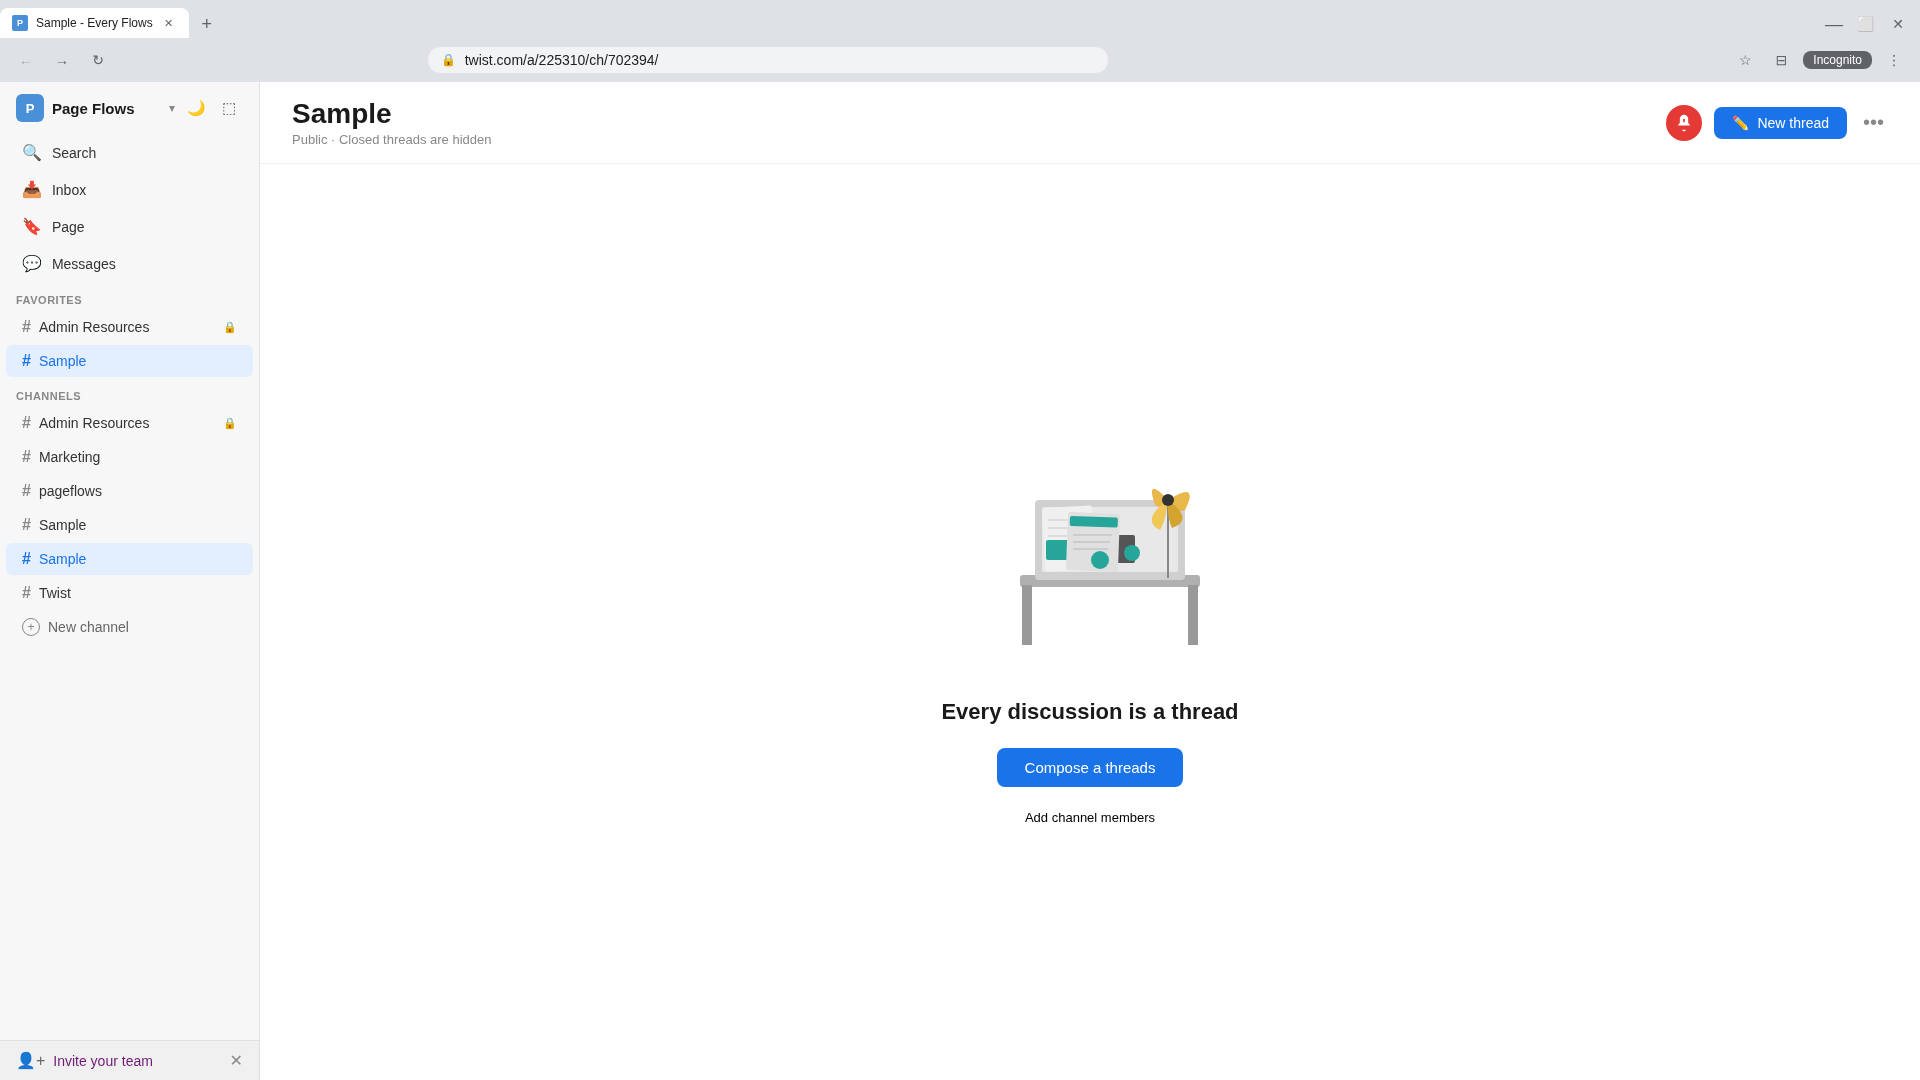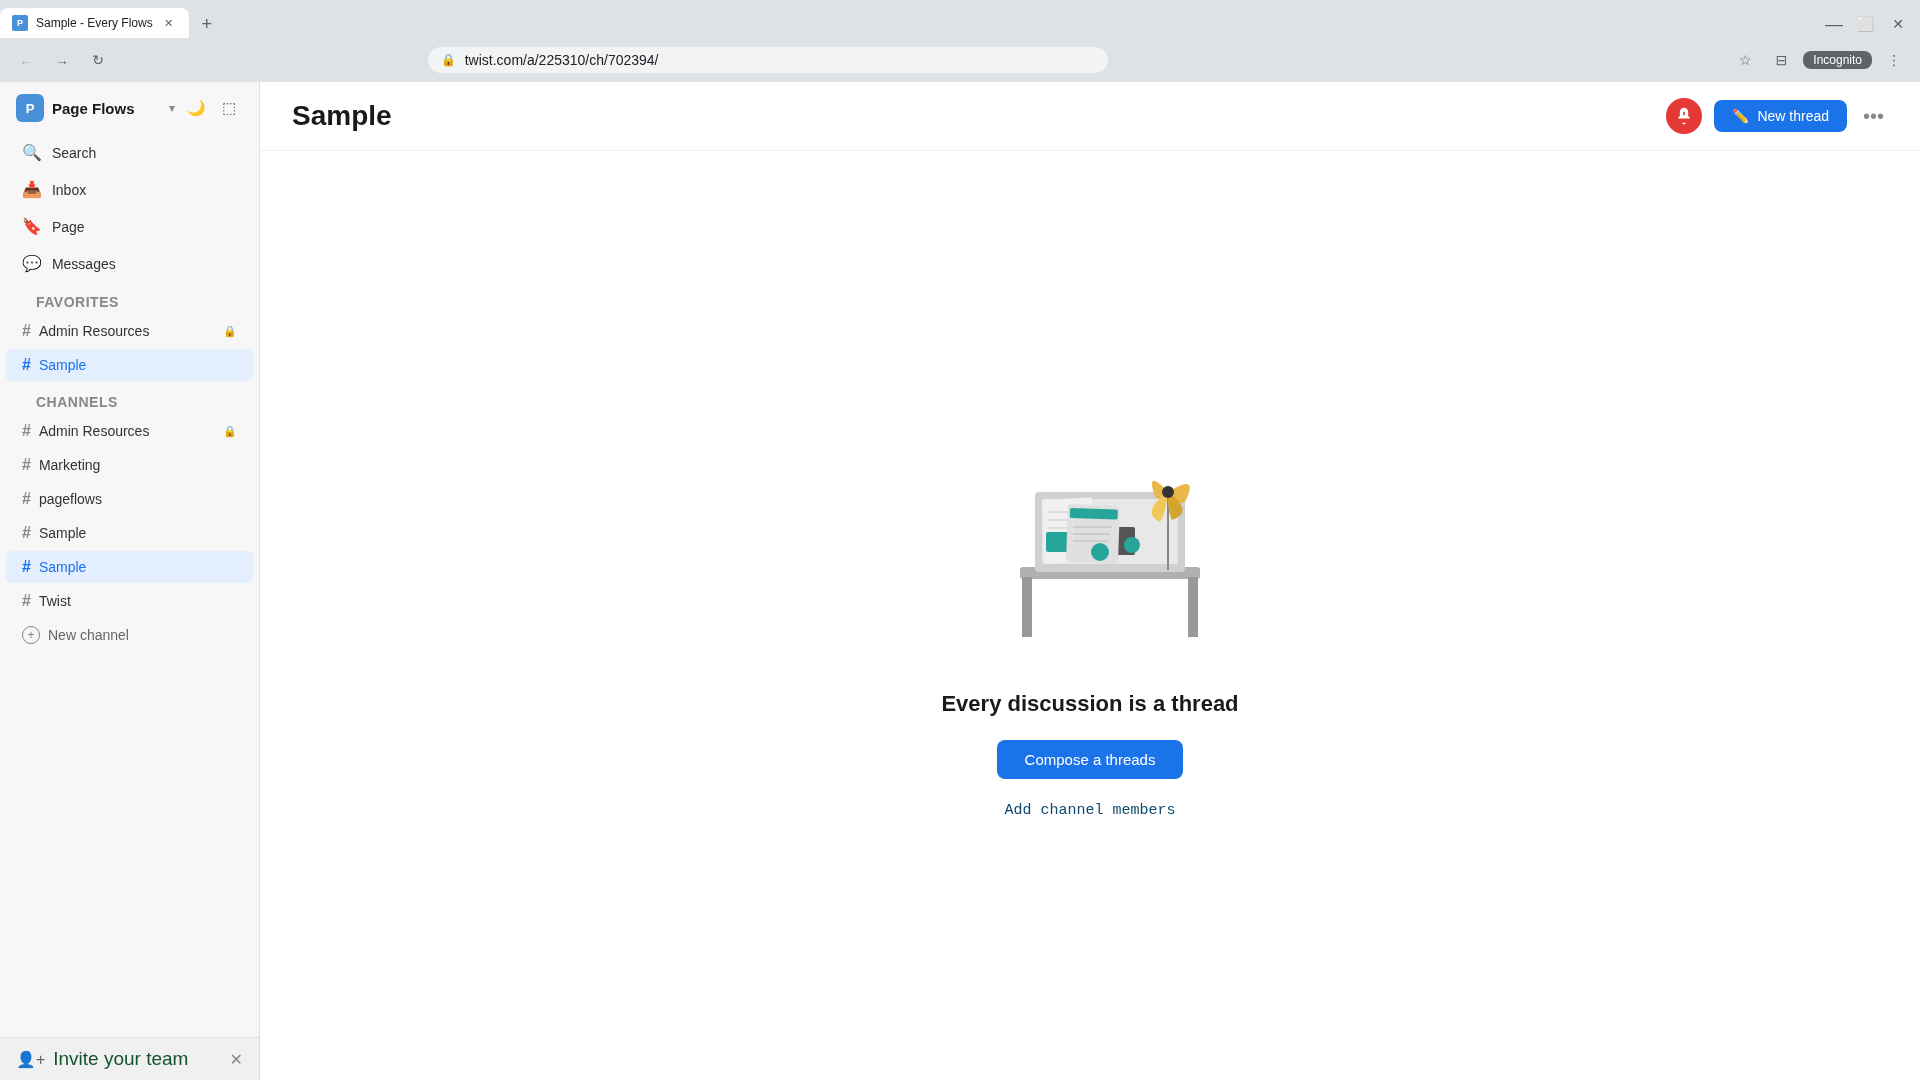--- a/index.html
+++ b/index.html
@@ -30,35 +30,35 @@
     .sidebar-header { display: flex; align-items: center; padding: 12px 16px; gap: 8px; }
     .workspace-avatar { width: 28px; height: 28px; background: #4a90d9; border-radius: 6px; display: flex; align-items: center; justify-content: center; color: white; font-size: 13px; font-weight: bold; flex-shrink: 0; }
     .workspace-name { font-size: 15px; font-weight: 600; color: #1a1a1a; flex: 1; }
     .workspace-chevron { color: #888; font-size: 12px; cursor: pointer; }
     .sidebar-icons { display: flex; gap: 4px; margin-left: auto; }
     .sidebar-icon-btn { width: 28px; height: 28px; border-radius: 50%; display: flex; align-items: center; justify-content: center; color: #555; cursor: pointer; font-size: 15px; }
 
     .nav-item { display: flex; align-items: center; padding: 8px 16px; gap: 10px; cursor: pointer; color: #333; font-size: 14px; border-radius: 6px; margin: 1px 6px; }
     .nav-item .nav-icon { font-size: 16px; color: #666; }
 
-    .section-label { font-size: 14px; font-weight: 600; color: #888; text-transform: uppercase; letter-spacing: 0.5px; padding: 12px 16px 4px; margin-left: 20px; }
+    .section-label { font-size: 11px; font-weight: 600; color: #888; text-transform: uppercase; letter-spacing: 0.5px; padding: 12px 16px 4px; }
 
     .channel-item { display: flex; align-items: center; padding: 7px 16px; gap: 8px; cursor: pointer; color: #333; font-size: 14px; border-radius: 6px; margin: 1px 6px; }
     .channel-item.active { background: #e3eeff; color: #1a73e8; }
     .channel-hash { font-size: 16px; color: #888; font-weight: 600; }
     .channel-item.active .channel-hash { color: #1a73e8; }
     .channel-name { flex: 1; }
     .lock-small { font-size: 11px; color: #888; }
 
     .add-channel { display: flex; align-items: center; padding: 7px 16px; gap: 8px; cursor: pointer; color: #666; font-size: 14px; margin: 1px 6px; }
     .plus-icon { width: 18px; height: 18px; border-radius: 50%; border: 1.5px solid #888; display: flex; align-items: center; justify-content: center; font-size: 12px; color: #888; }
 
     .invite-bar { display: flex; align-items: center; padding: 10px 16px; gap: 8px; background: #f0f0f0; border-top: 1px solid #e0e0e0; margin-top: auto; }
     .invite-icon { font-size: 16px; color: #666; }
-    .invite-text { flex: 1; font-size: 19px; color: #14532d; }
+    .invite-text { flex: 1; font-size: 14px; color: #701a75; }
     .invite-close { color: #888; cursor: pointer; font-size: 16px; }
 
     
     .main { flex: 1; display: flex; flex-direction: column; overflow: hidden; background: #fff; }
 
     .channel-header { display: flex; align-items: center; padding: 16px 32px; border-bottom: 1px solid #f0f0f0; }
     .channel-info { flex: 1; }
     .channel-title { font-size: 28px; font-weight: 600; color: #1a1a1a; }
     .channel-subtitle { font-size: 13px; color: #888; margin-top: 2px; }
     .header-actions { display: flex; align-items: center; gap: 12px; }
@@ -66,21 +66,21 @@
     .notification-badge svg { width: 20px; height: 20px; fill: white; }
     .new-thread-btn { display: flex; align-items: center; gap: 8px; background: #1a73e8; color: white; border: none; border-radius: 8px; padding: 8px 18px; font-size: 14px; font-weight: 500; cursor: pointer; }
     .more-btn { color: #888; cursor: pointer; font-size: 20px; padding: 4px; }
 
     
     .empty-state { flex: 1; display: flex; flex-direction: column; align-items: center; justify-content: center; padding: 40px; gap: 11px; }
     .empty-illustration { width: 260px; height: 240px; margin-bottom: 28px; }
     .empty-title { font-size: 22px; font-weight: 700; color: #1a1a1a; margin-bottom: 12px; text-align: center; }
     .empty-description { font-size: 14px; color: #666; text-align: center; max-width: 500px; line-height: 1.6; margin-bottom: 28px; }
     .compose-btn { background: #1a73e8; color: white; border: none; border-radius: 8px; padding: 11px 28px; font-size: 15px; font-weight: 500; cursor: pointer; margin-bottom: 12px; }
-    .add-members-link { color: #0c4a6e; font-size: 15px; cursor: pointer; text-decoration: none; font-family: Liberation Mono, monospace; }
+    .add-members-link { color: #000000; font-size: 13px; cursor: pointer; text-decoration: none; }
   </style>
 </head>
 <body>
 
 <div class="browser-chrome">
   <div class="tab-bar">
     <div class="tab">
       <div class="tab-favicon">
         <span>P</span>
       </div>
@@ -192,20 +192,21 @@
       <span class="invite-text">Invite your team</span>
       <span class="invite-close">✕</span>
     </div>
   </div>
 
   <div class="main">
 
     <div class="channel-header">
       <div class="channel-info">
         <div class="channel-title">Sample</div>
+        <div class="channel-subtitle">Public · Closed threads are hidden</div>
       </div>
       <div class="header-actions">
         <div class="notification-badge">
           <svg viewBox="0 0 24 24">
               <path d="M12 2C9.24 2 7 4.24 7 7v5l-2 2v1h14v-1l-2-2V7c0-2.76-2.24-5-5-5zm0 20c1.1 0 2-.9 2-2h-4c0 1.1.9 2 2 2zm1-11h-2V7h2v4z"></path>
             </svg>
         </div>
         <button class="new-thread-btn">
           <span>✏️</span>
           <span>New thread</span>

